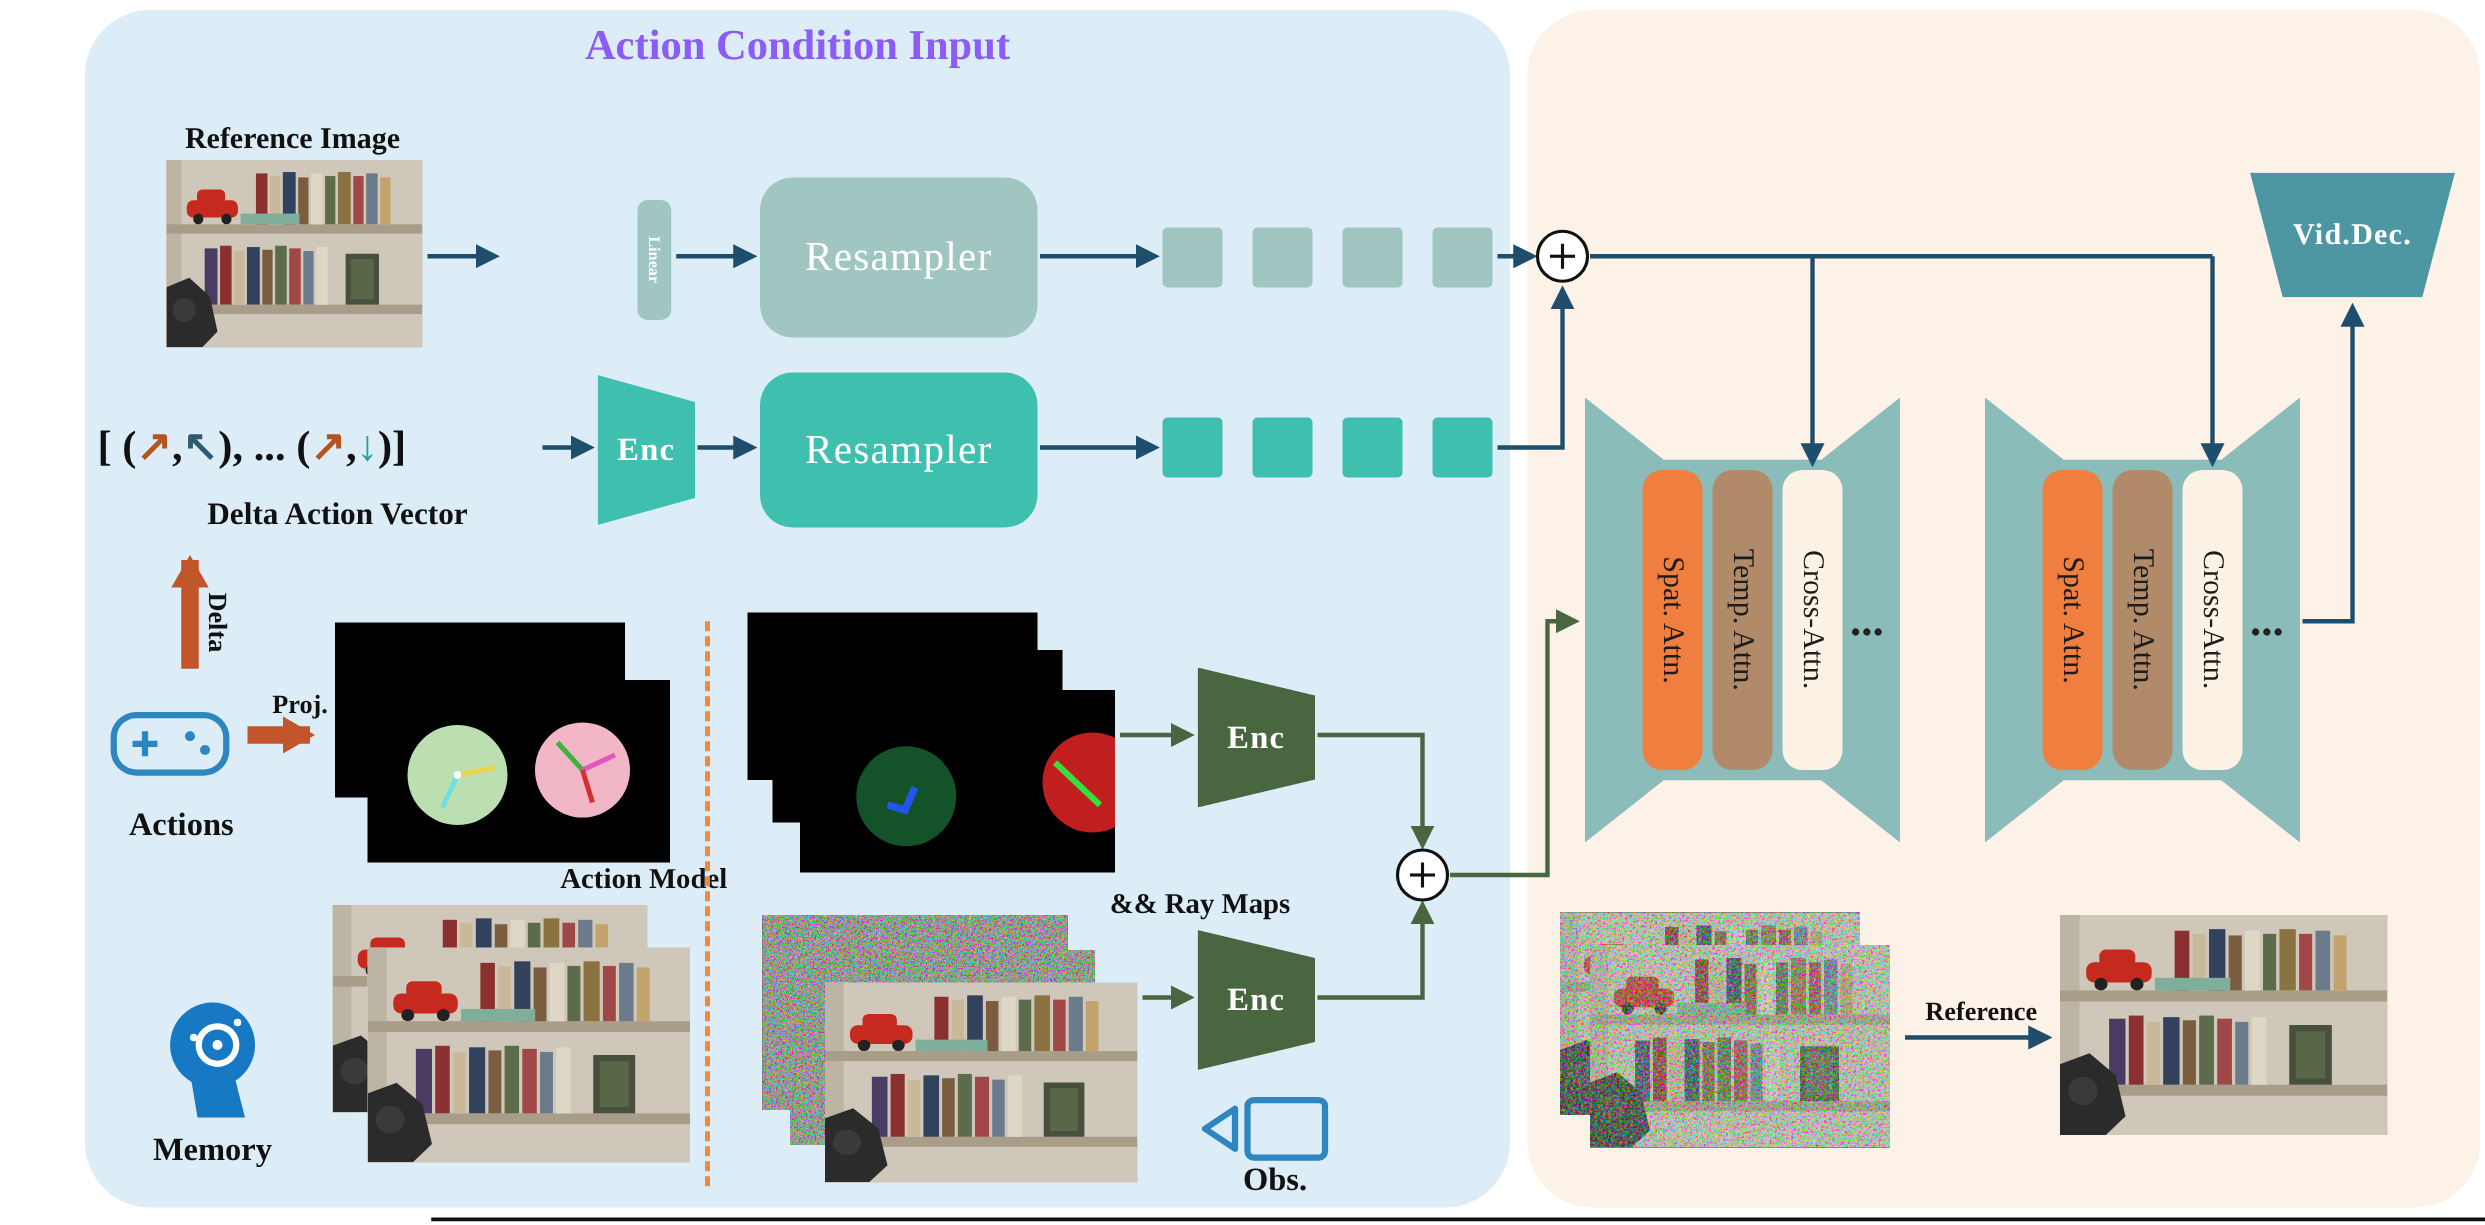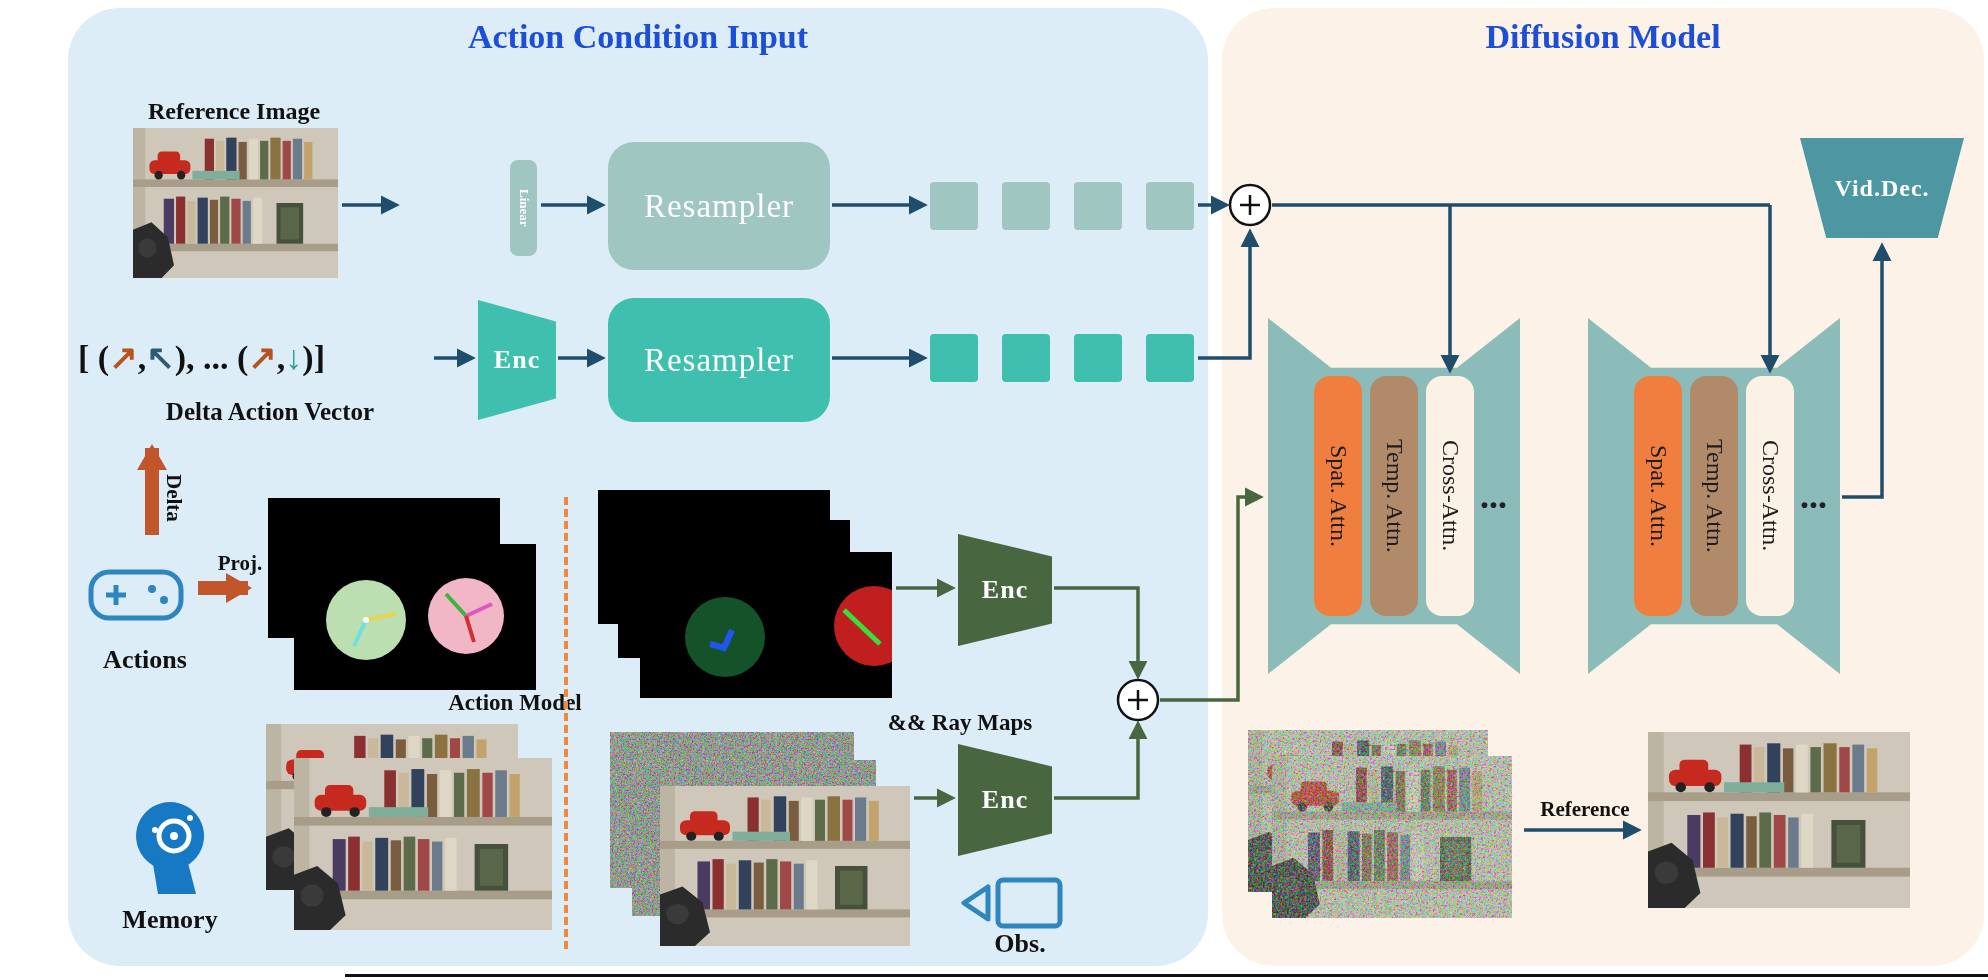--- a/index.html
+++ b/index.html
@@ -2,21 +2,21 @@
 <html><head>
 <meta charset="utf-8">
 <style>
   html,body{margin:0;padding:0;background:#fff;}
   #canvas{position:relative;width:1988px;height:980px;background:#fff;overflow:hidden;
           font-family:"Liberation Serif",serif;}
   .abs{position:absolute;}
   .panel{position:absolute;border-radius:52px;}
   #left-panel{left:68px;top:8px;width:1140px;height:958px;background:#dcedf7;}
   #right-panel{left:1222px;top:8px;width:762px;height:958px;background:#fdf2e7;}
-  .panel-title{position:absolute;font-weight:bold;font-size:34px;color:#1d4ed8;text-align:center;}
+  .panel-title{position:absolute;font-weight:bold;font-size:34px;color:#8b5cf6;text-align:center;}
   .lbl{position:absolute;font-weight:bold;color:#111;text-align:center;line-height:1.1;}
   .photo{position:absolute;overflow:hidden;background:#cfc8ba;}
   .frame{position:absolute;background:#000;}
   .trap{position:absolute;display:flex;align-items:center;justify-content:center;}
   .blocktext{color:#fff;font-weight:bold;letter-spacing:1px;}
   .rounded{border-radius:26px;}
   .sq{position:absolute;width:48px;height:48px;border-radius:4px;}
   .sq1{background:#a0c6c2;}
   .sq2{background:#3fbfae;}
   .pill{position:absolute;width:48px;height:240px;border-radius:16px;display:flex;align-items:center;justify-content:center;}
@@ -33,21 +33,20 @@
 </style>
 </head>
 <body>
 
 <div id="canvas">
 
   <div class="panel" id="left-panel"></div>
   <div class="panel" id="right-panel"></div>
 
   <div class="panel-title" style="left:68px;top:18px;width:1140px;">Action Condition Input</div>
-  <div class="panel-title" style="left:1222px;top:18px;width:762px;">Diffusion Model</div>
 
   <div class="lbl" style="left:128px;top:98px;width:212px;font-size:24px;">Reference Image</div>
 
   <div class="photo" style="left:133px;top:128px;width:205px;height:150px;">
     <svg class="fill" viewBox="0 0 200 140" preserveAspectRatio="none">
         <use href="#bookshelfArt"></use>
       </svg>
   </div>
 
 

